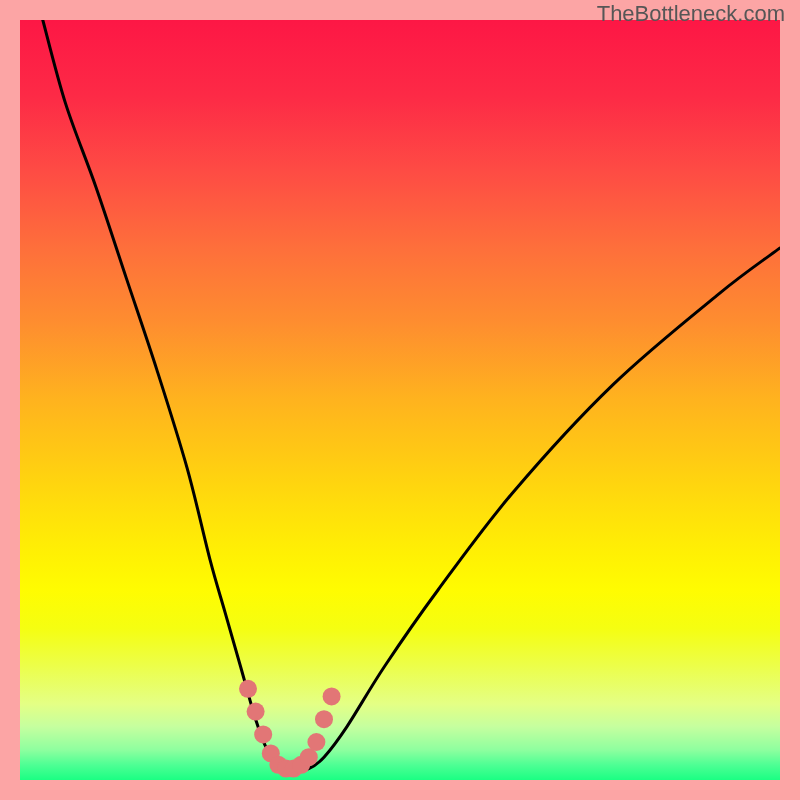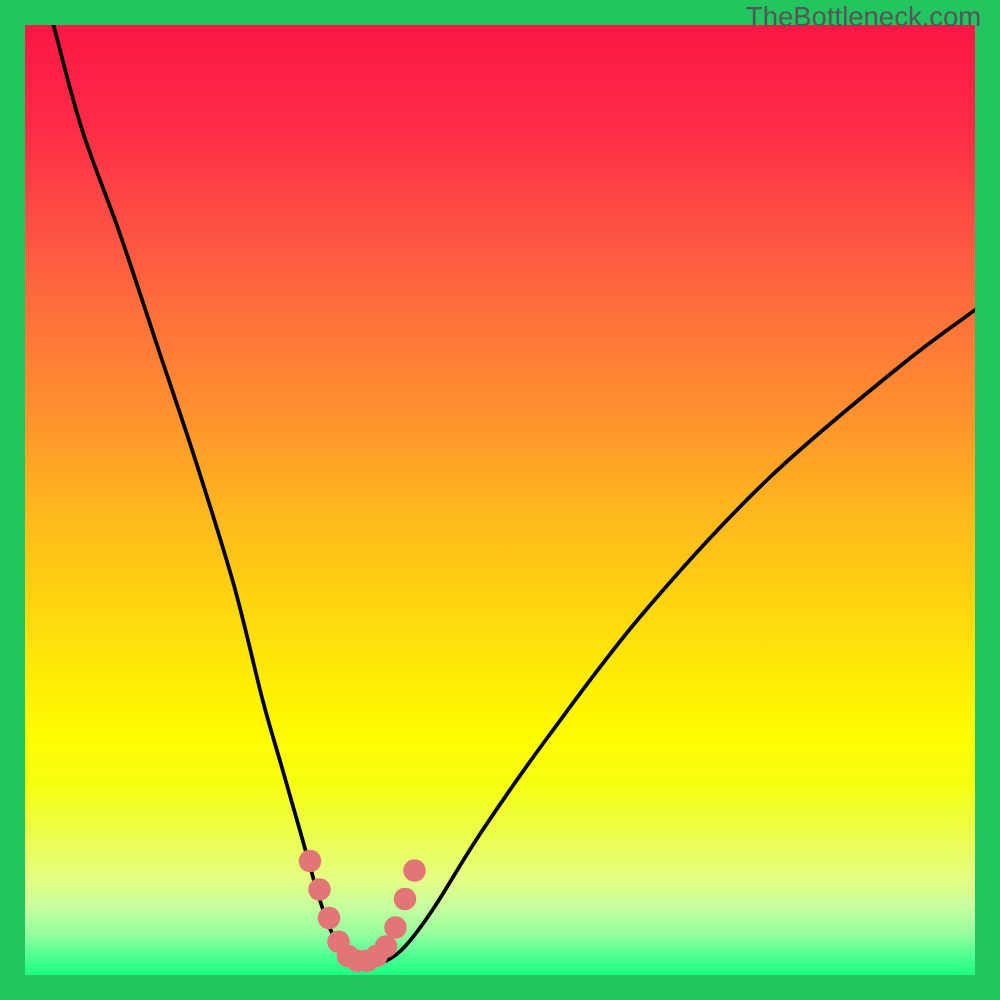--- a/index.html
+++ b/index.html
@@ -9,21 +9,21 @@
     height: 800px;
     background: #000;
     overflow: hidden;
   }
   .frame {
     position: absolute;
     top: 0;
     left: 0;
     width: 800px;
     height: 800px;
-    background: #22c55e;
+    background: #fca5a5;
   }
   .plot-area {
     position: absolute;
     left: 20px;
     top: 20px;
     width: 760px;
     height: 760px;
     overflow: hidden;
   }
   .watermark {

